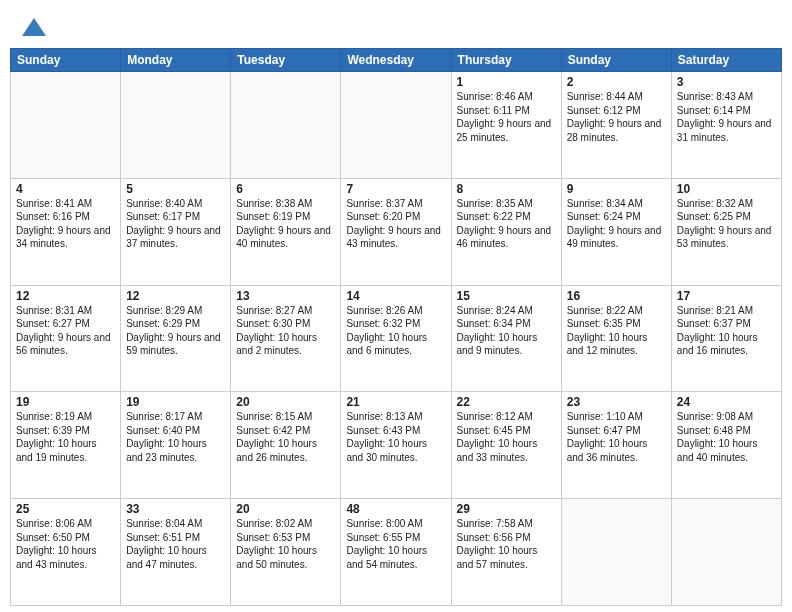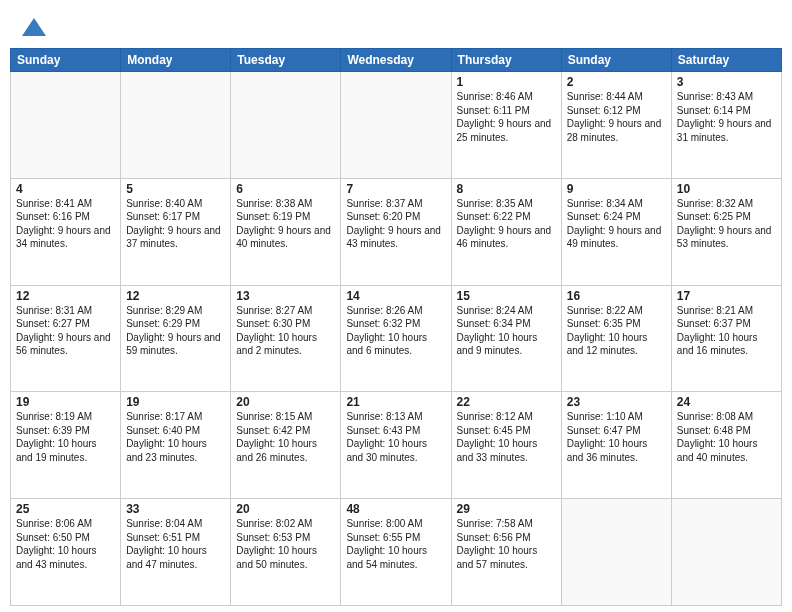--- a/index.html
+++ b/index.html
@@ -288,21 +288,21 @@
 Daylight: 10 hours and 33 minutes.</div>
             </td>
             <td>
               <span class="day-num">23</span>
               <div class="day-info">Sunrise: 1:10 AM
 Sunset: 6:47 PM
 Daylight: 10 hours and 36 minutes.</div>
             </td>
             <td>
               <span class="day-num">24</span>
-              <div class="day-info">Sunrise: 8:08 AM
+              <div class="day-info">Sunrise: 9:08 AM
 Sunset: 6:48 PM
 Daylight: 10 hours and 40 minutes.</div>
             </td>
           </tr>
           <tr>
             <td>
               <span class="day-num">25</span>
               <div class="day-info">Sunrise: 8:06 AM
 Sunset: 6:50 PM
 Daylight: 10 hours and 43 minutes.</div>

